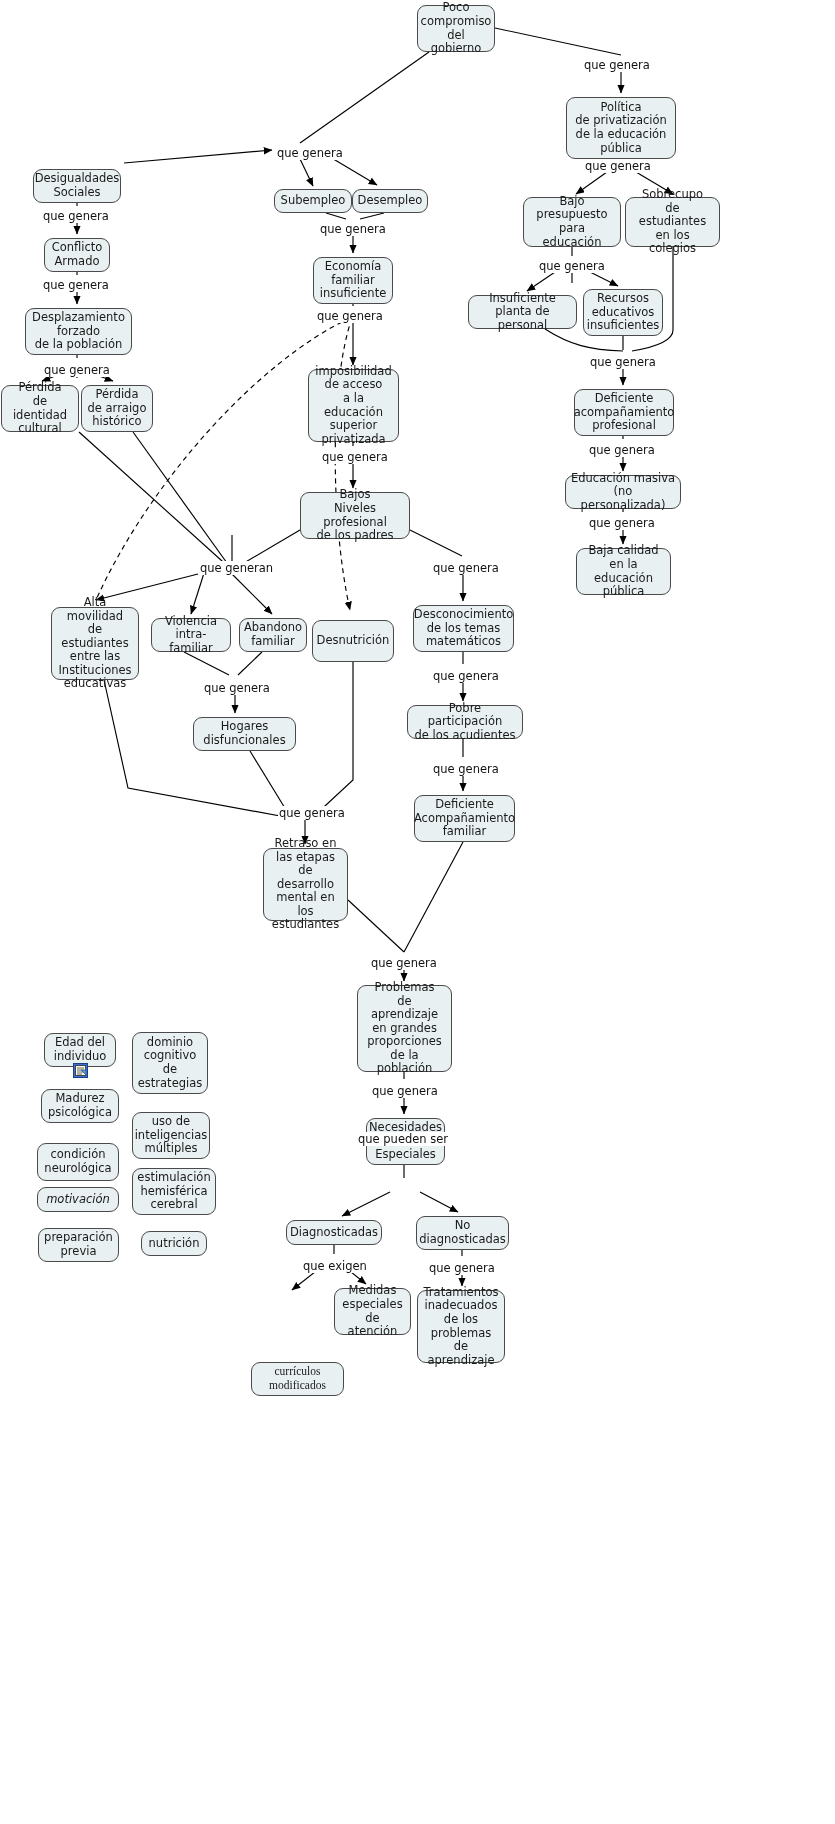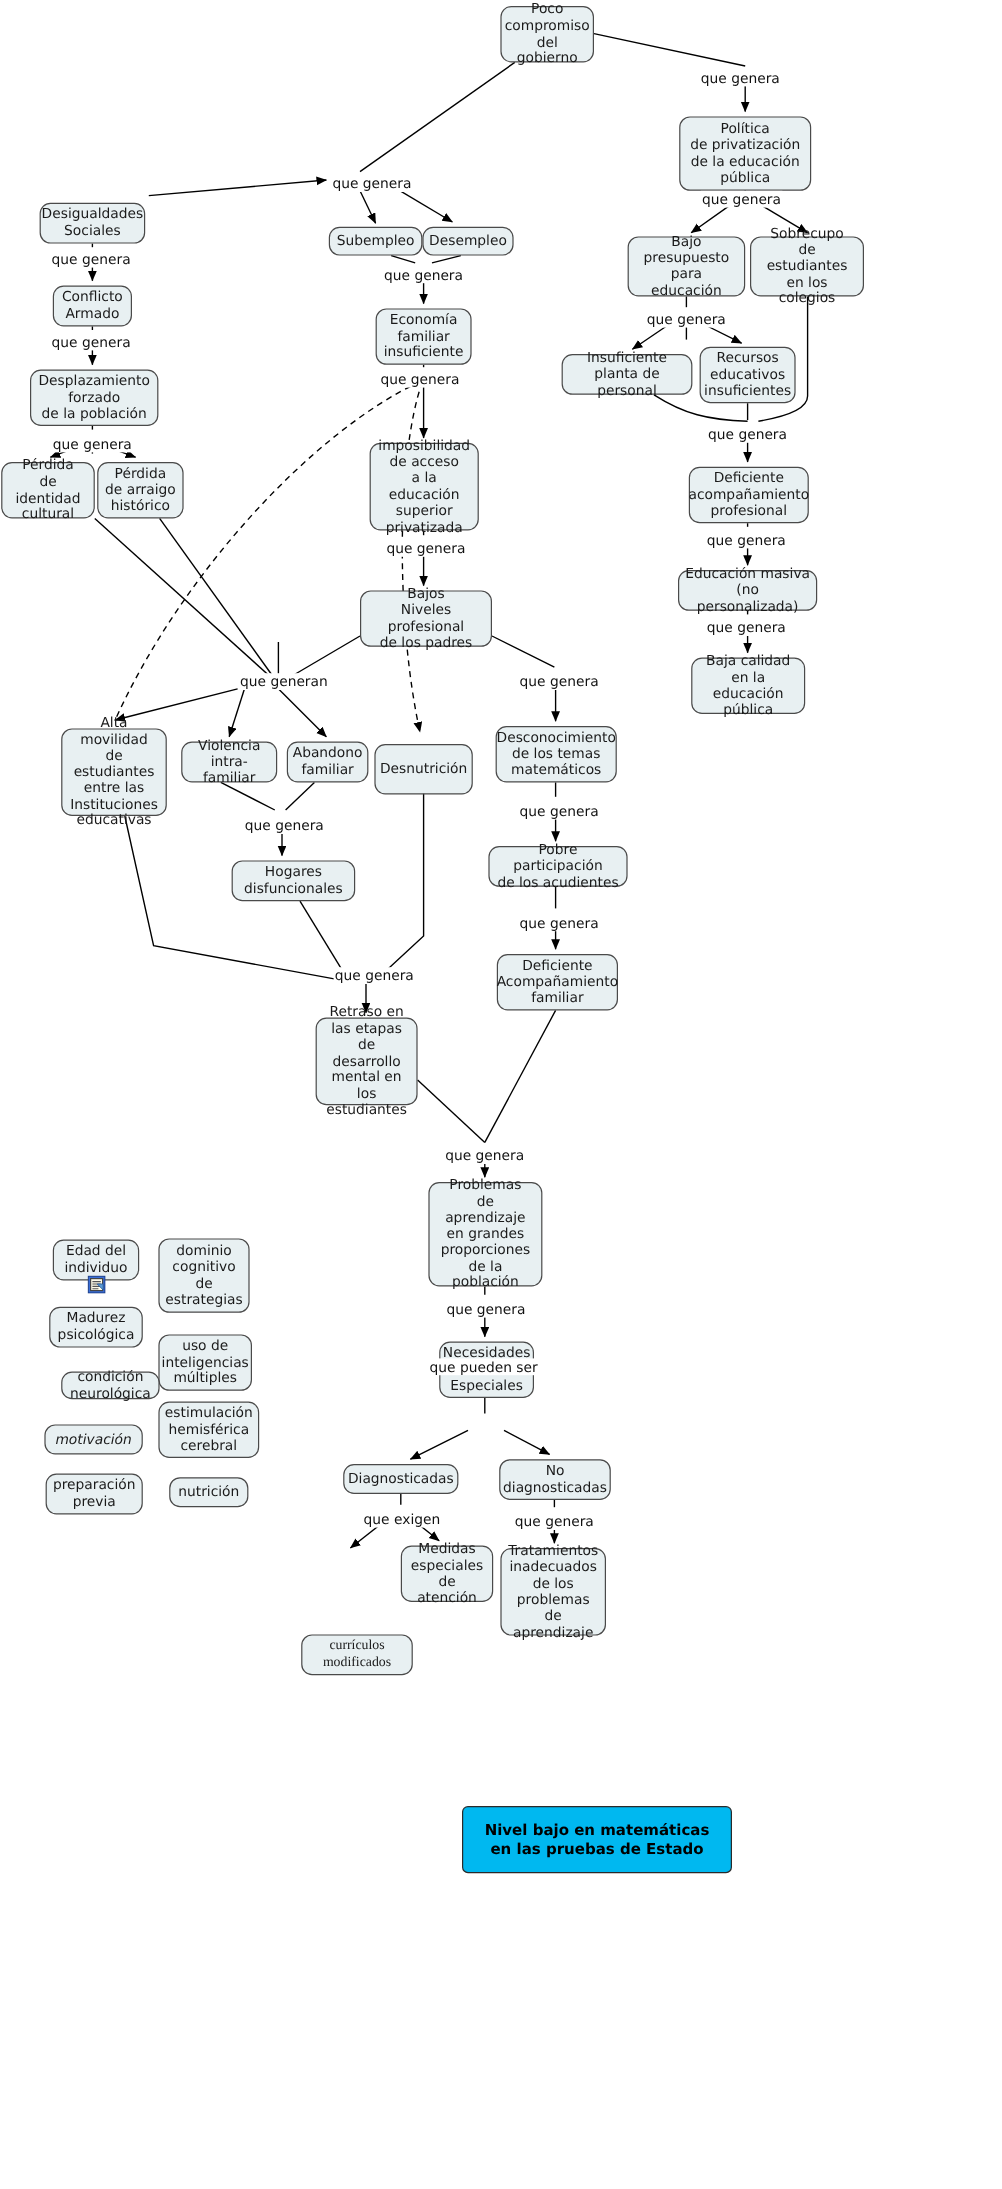--- a/index.html
+++ b/index.html
@@ -292,21 +292,21 @@
 individuo</div>
       <div class="node" style="left: 132px; top: 1032px; width: 76px; height: 62px;">dominio
 cognitivo
 de
 estrategias</div>
       <div class="node" style="left: 41px; top: 1089px; width: 78px; height: 34px;">Madurez
 psicológica</div>
       <div class="node" style="left: 132px; top: 1112px; width: 78px; height: 47px;">uso de
 inteligencias
 múltiples</div>
-      <div class="node" style="left: 37px; top: 1143px; width: 82px; height: 23px; margin-left: 14px;">condición
+      <div class="node" style="left: 37px; top: 1143px; width: 82px; height: 38px;">condición
 neurológica</div>
       <div class="node" style="left: 132px; top: 1168px; width: 84px; height: 47px;">estimulación
 hemisférica
 cerebral</div>
       <div class="node" style="left: 37px; top: 1187px; width: 82px; height: 25px; font-style: italic;">motivación</div>
       <div class="node" style="left: 38px; top: 1228px; width: 81px; height: 34px;">preparación
 previa</div>
       <div class="node" style="left: 141px; top: 1231px; width: 66px; height: 25px;">nutrición</div>
     </div>
   <div id="labels-host">
@@ -341,16 +341,14 @@
       <rect x="0.5" y="0.5" width="14" height="14" fill="#3a6fd8" stroke="#1d3f8a"></rect>
       <rect x="2.5" y="2.5" width="10" height="10" fill="#fdfbe8" stroke="#444"></rect>
       <line x1="4" y1="5" x2="11" y2="5" stroke="#555" stroke-width="0.9"></line>
       <line x1="4" y1="7" x2="11" y2="7" stroke="#555" stroke-width="0.9"></line>
       <line x1="4" y1="9" x2="11" y2="9" stroke="#555" stroke-width="0.9"></line>
       <line x1="4" y1="11" x2="9" y2="11" stroke="#555" stroke-width="0.9"></line>
       <polygon points="8,7 13,7 13,12" fill="#5b9bd5" stroke="#2a5a99" stroke-width="0.7"></polygon>
     </svg>
   </div>
 
-  <div class="title-banner" style="left:385px; top:1505px; width:225px; height:56px;">Nivel bajo en matemáticas
-en las pruebas de Estado</div>
 
 </div>
 
 </body></html>

